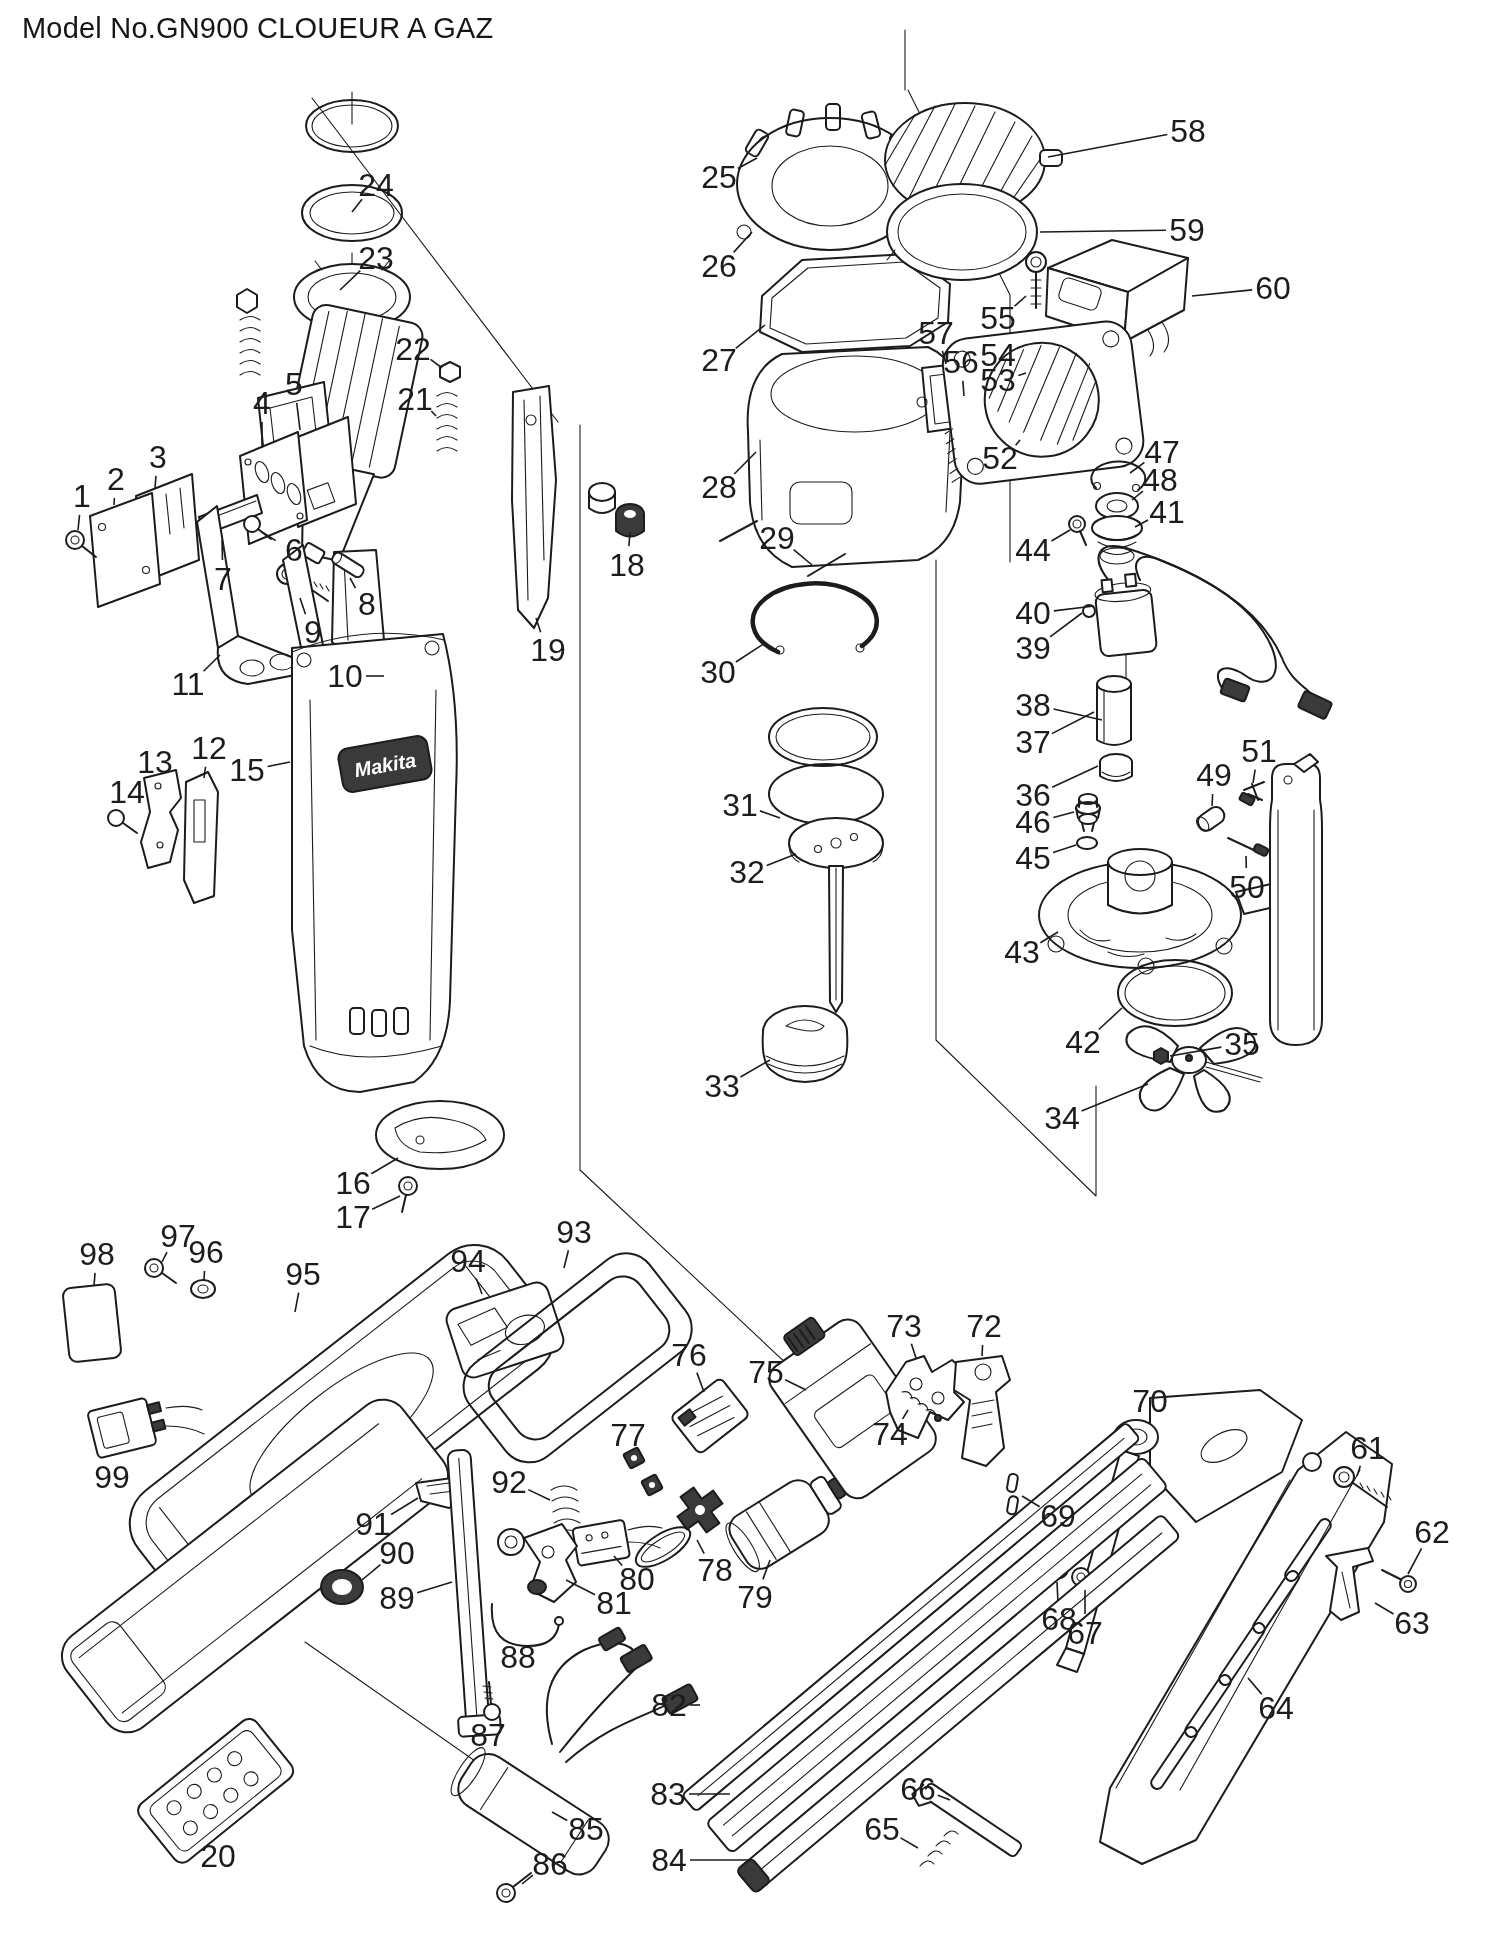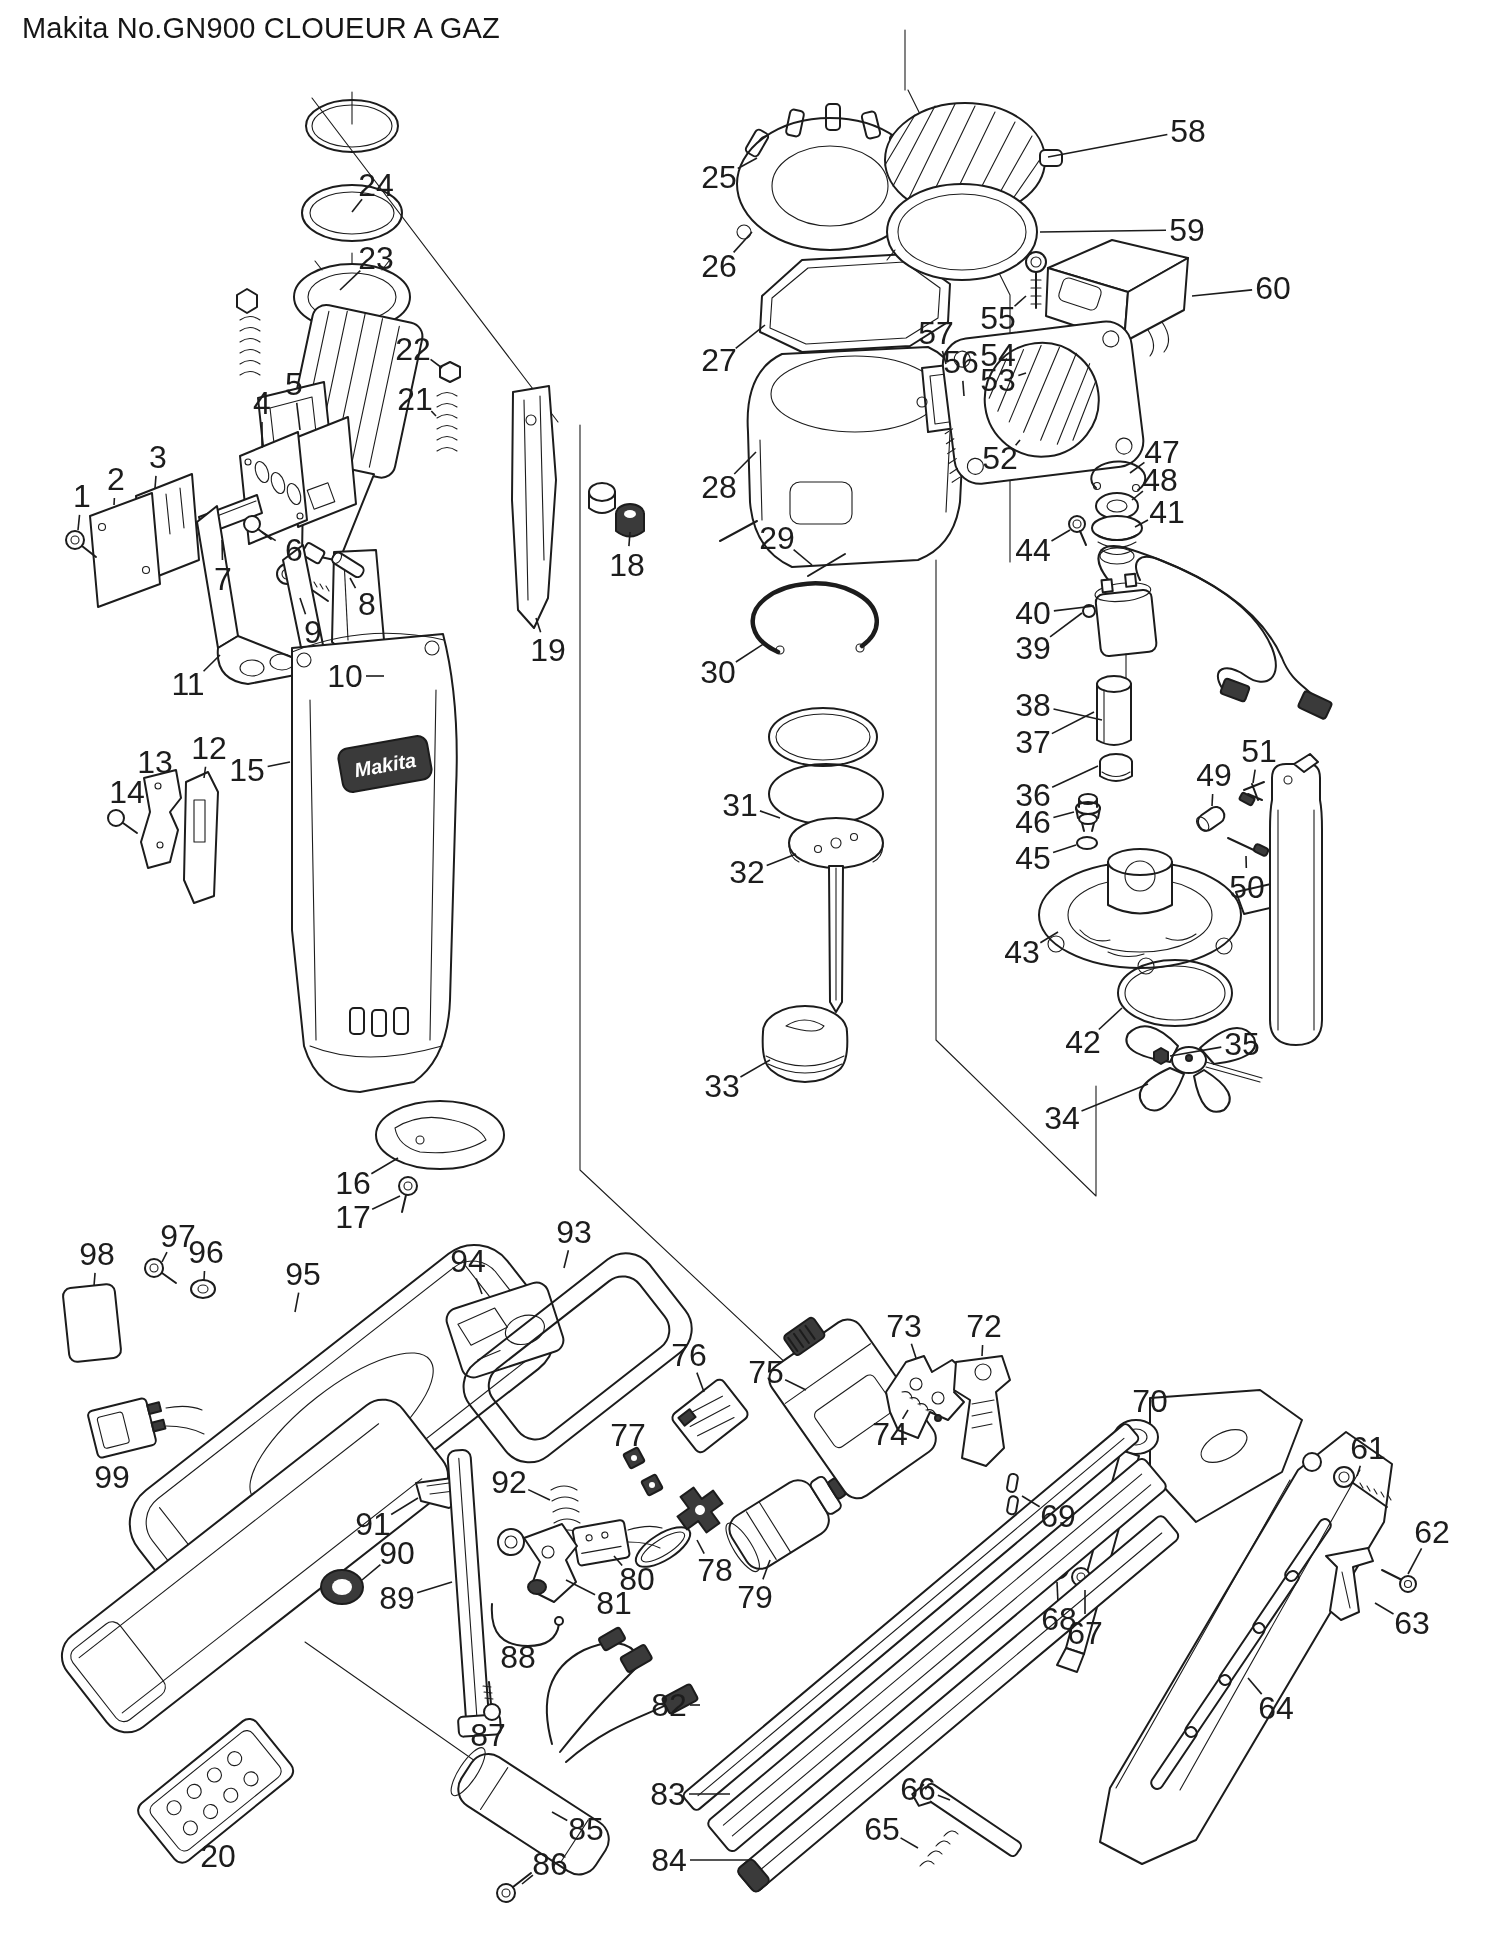--- a/index.html
+++ b/index.html
@@ -17,21 +17,21 @@
   #artwork .brandtxt{font:italic 700 20px "Liberation Sans",sans-serif;fill:#fff;stroke:none;
          text-anchor:middle;dominant-baseline:central;}
   .plabel{font-family:"Liberation Sans",sans-serif;font-size:32px;fill:#1c1c1c;
           text-anchor:middle;dominant-baseline:central;}
   .leader{stroke:#1c1c1c;stroke-width:1.6;fill:none;}
 </style>
 </head>
 <body>
 
 <div class="page">
-  <h1 class="title">Makita No.GN900 CLOUEUR A GAZ</h1>
+  <h1 class="title">Model No.GN900 CLOUEUR A GAZ</h1>
 
   <svg width="1500" height="1954" viewBox="0 0 1500 1954">
 
     <g id="artwork">
 
       <g>
         <path class="thin" d="M312,98 L558,422"></path>
         <path class="thin" d="M908,90 L1010,295 L1010,562"></path>
         <path class="thin" d="M580,425 L580,1170 L838,1412"></path>
         <path class="thin" d="M936,560 L936,1040 L1096,1196 L1096,1086"></path>

